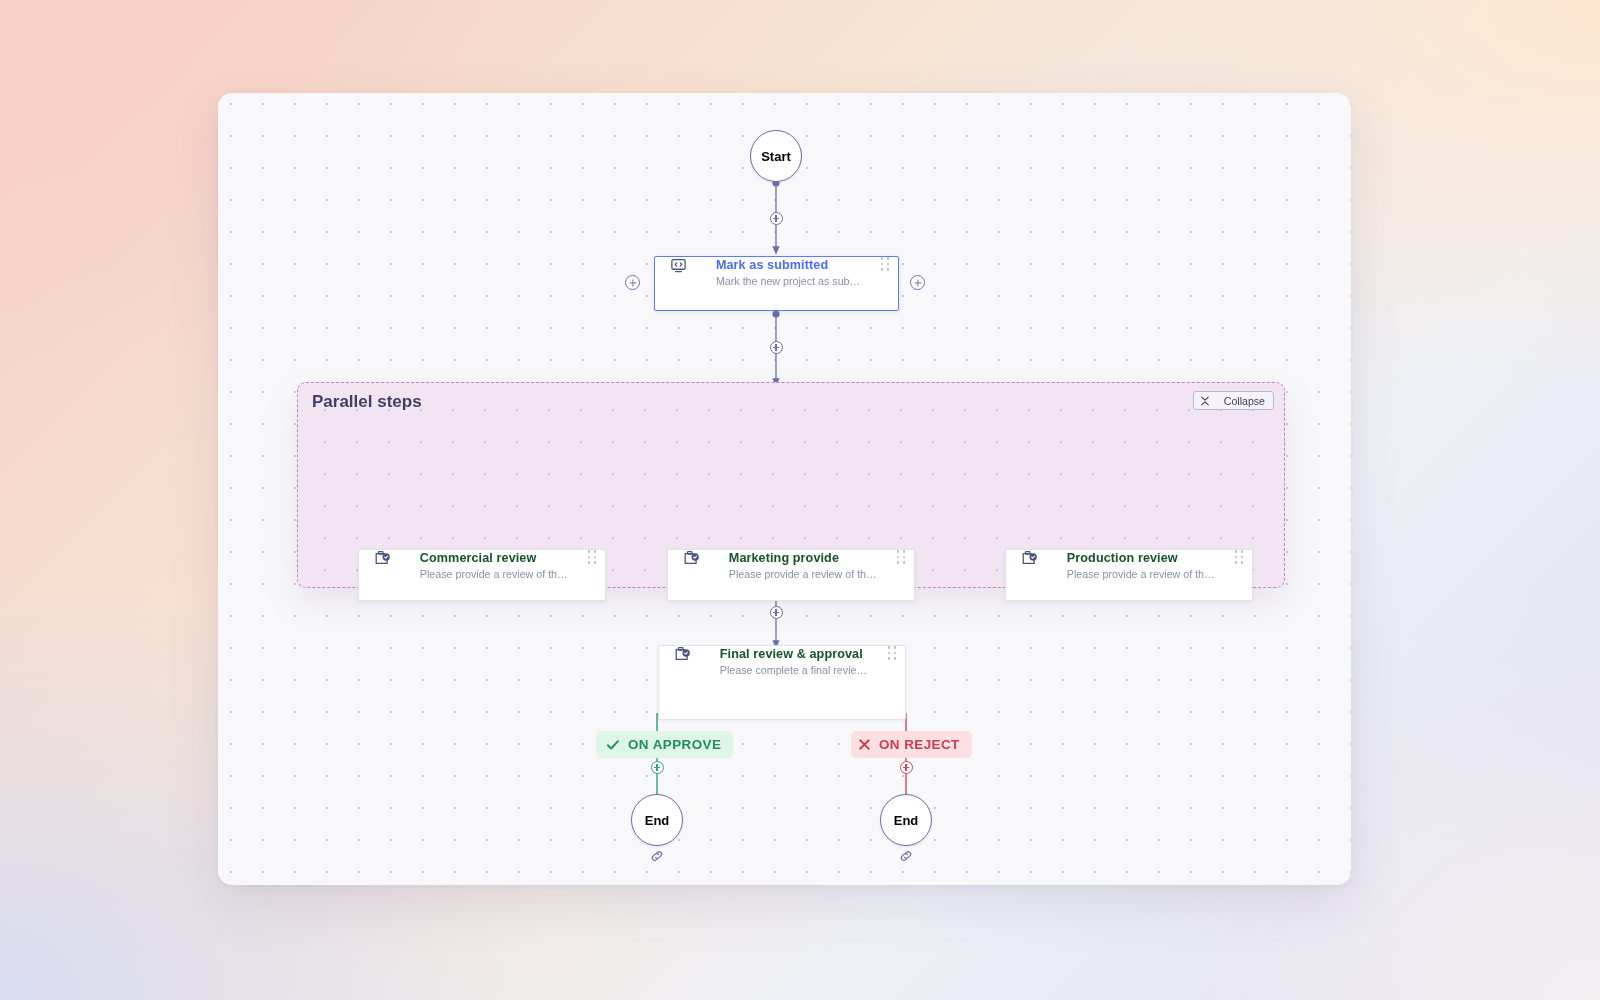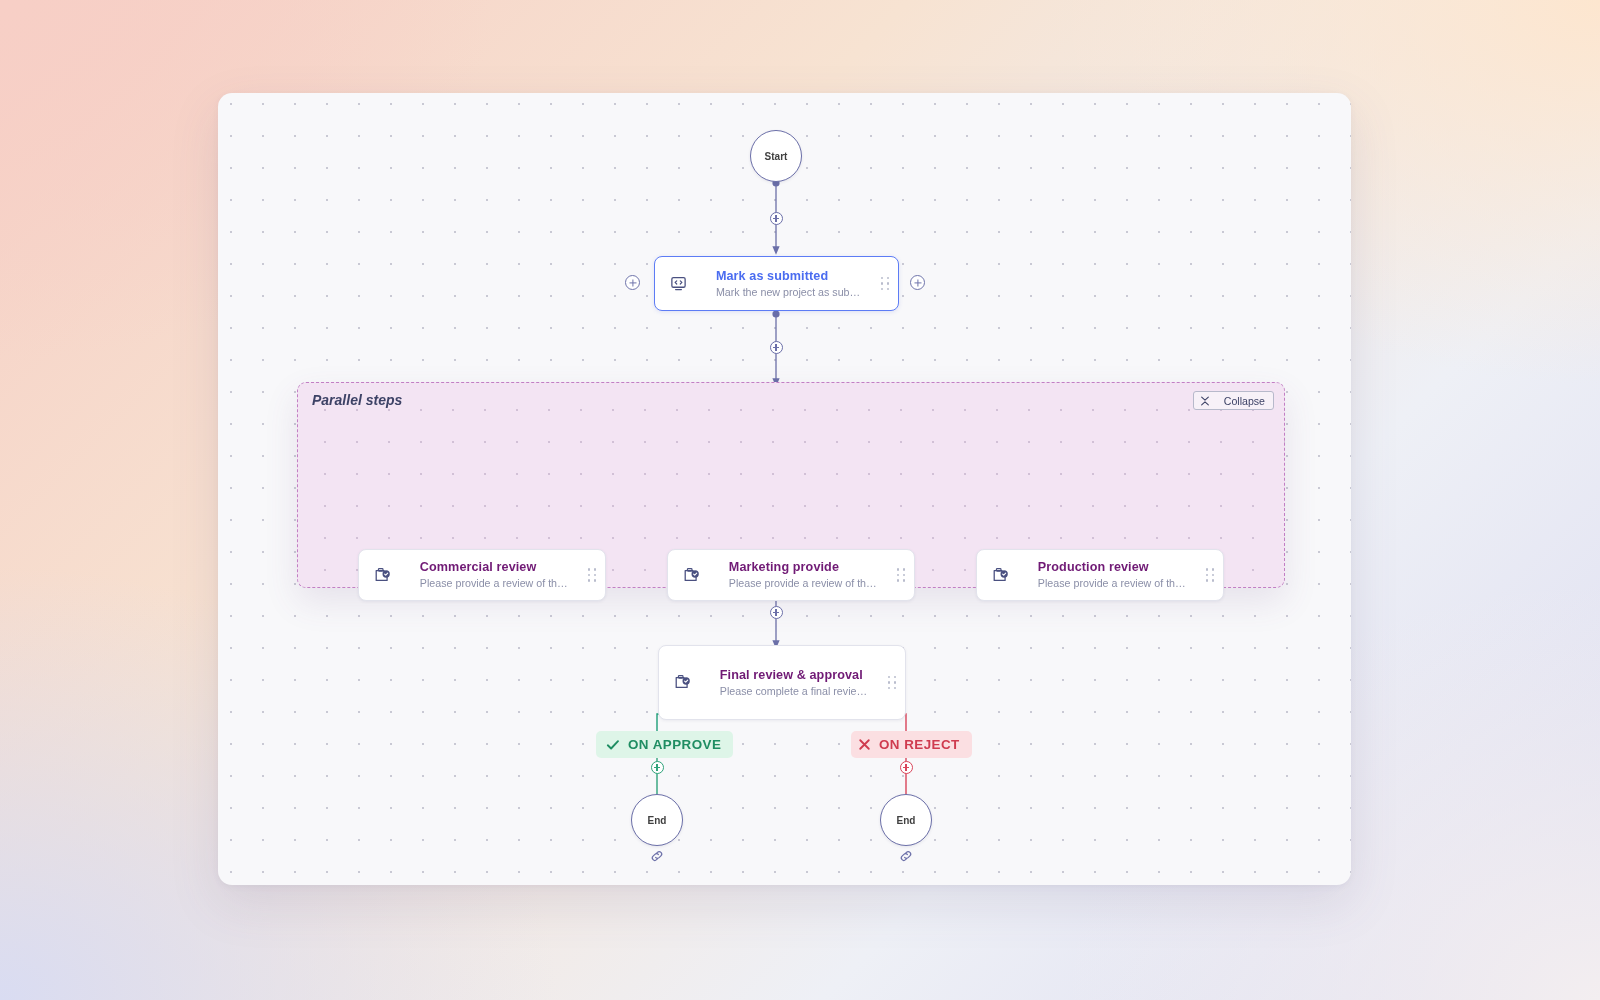--- a/index.html
+++ b/index.html
@@ -35,31 +35,31 @@
   svg.edges { position: absolute; inset: 0; width: 100%; height: 100%; overflow: visible; }
 
   
   .circle-node {
     position: absolute;
     width: 52px; height: 52px;
     border-radius: 50%;
     background: #ffffff;
     border: 1.4px solid #6b6fa8;
     display: flex; align-items: center; justify-content: center;
-    font-size: 10px; font-weight: 700; color: #404040;
+    font-size: 13px; font-weight: 700; color: #000000;
     box-shadow: 0 1px 3px rgba(60,60,100,0.10);
   }
 
   
   .card {
     position: absolute;
     background: #ffffff;
     border: 1px solid #e2e3ec;
-    border-radius: 8px;
-    display: flex; align-items: center;
+    border-radius: 2px;
+    display: flex; align-items: flex-start;
     box-shadow: 0 1px 3px rgba(60,60,100,0.07);
   }
   .card.selected {
     border: 1.6px solid #5d7cf5;
     box-shadow: 0 1px 4px rgba(80,100,220,0.16);
   }
   .card .icon-cell {
     width: 46px;
     display: flex; align-items: center; justify-content: center;
     flex: 0 0 46px;
@@ -67,21 +67,21 @@
   .card .divider {
     width: 1px; background: #e5e6ee; margin: 13px 0;
   }
   .card .body {
     flex: 1 1 auto;
     display: flex; flex-direction: column; justify-content: center;
     padding: 0 8px 0 14px;
     min-width: 0;
   }
   .card .title {
-    font-size: 12.6px; font-weight: 600; color: #701a75;
+    font-size: 12.6px; font-weight: 600; color: #14532d;
     letter-spacing: .1px; line-height: 16px;
     white-space: nowrap; overflow: hidden; text-overflow: ellipsis;
   }
   .card.selected .title { color: #4a6cf0; }
   .card .subtitle {
     font-size: 10.7px; color: #8b8fa8; line-height: 15px; margin-top: 1px;
     white-space: nowrap; overflow: hidden; text-overflow: ellipsis;
   }
   .card .handle {
     flex: 0 0 26px;
@@ -135,21 +135,21 @@
     border: 1.6px dashed #c27fc4;
     border-radius: 9px;
     box-shadow: 0 14px 34px rgba(110,70,130,0.12);
     background-image:
       radial-gradient(circle, rgba(170,150,180,0.45) 1.1px, rgba(0,0,0,0) 1.2px);
     background-size: 32px 32px;
     background-position: 11px 11px;
   }
   .parallel-label {
     position: absolute; left: 14px; top: 9px;
-    font-size: 14px; font-weight: 700; color: #3d4266; font-style: italic;
+    font-size: 17px; font-weight: 700; color: #3d4266;
   }
   .collapse-btn {
     position: absolute; right: 10px; top: 8px;
     height: 19px; padding: 0 8px 0 6px;
     background: #f7f1f8;
     border: 1px solid #b7b9cb;
     border-radius: 3px;
     display: flex; align-items: center; gap: 14px;
     font-size: 10.6px; color: #3d4266; font-weight: 500;
     cursor: pointer;
@@ -265,21 +265,21 @@
             <i></i>
             <i></i>
             <i></i>
             <i></i>
             <i></i>
             <i></i>
           </span>
       </div>
     </div>
 
-    <div class="card" style="left:678px; top:166px; width:248px; height:52px;">
+    <div class="card" style="left:707px; top:166px; width:248px; height:52px;">
       <div class="icon-cell">
         <svg width="17" height="17" viewBox="0 0 20 20" fill="none">
           <path d="M2.6 4.2 h9.2 v4.0 M2.6 4.2 v11.6 h12.8 v-4.2" stroke="#4a5080" stroke-width="1.5" stroke-linecap="round" stroke-linejoin="round"></path>
           <rect x="5.2" y="1.8" width="5.4" height="3.0" rx="1" stroke="#4a5080" stroke-width="1.4"></rect>
           <circle cx="14.3" cy="8.2" r="4.3" fill="#4a5080"></circle>
           <path d="M12.5 8.3 l1.3 1.3 l2.3 -2.5" stroke="#ffffff" stroke-width="1.3" stroke-linecap="round" stroke-linejoin="round" fill="none"></path>
         </svg>
       </div>
       <div class="divider"></div>
       <div class="body">

